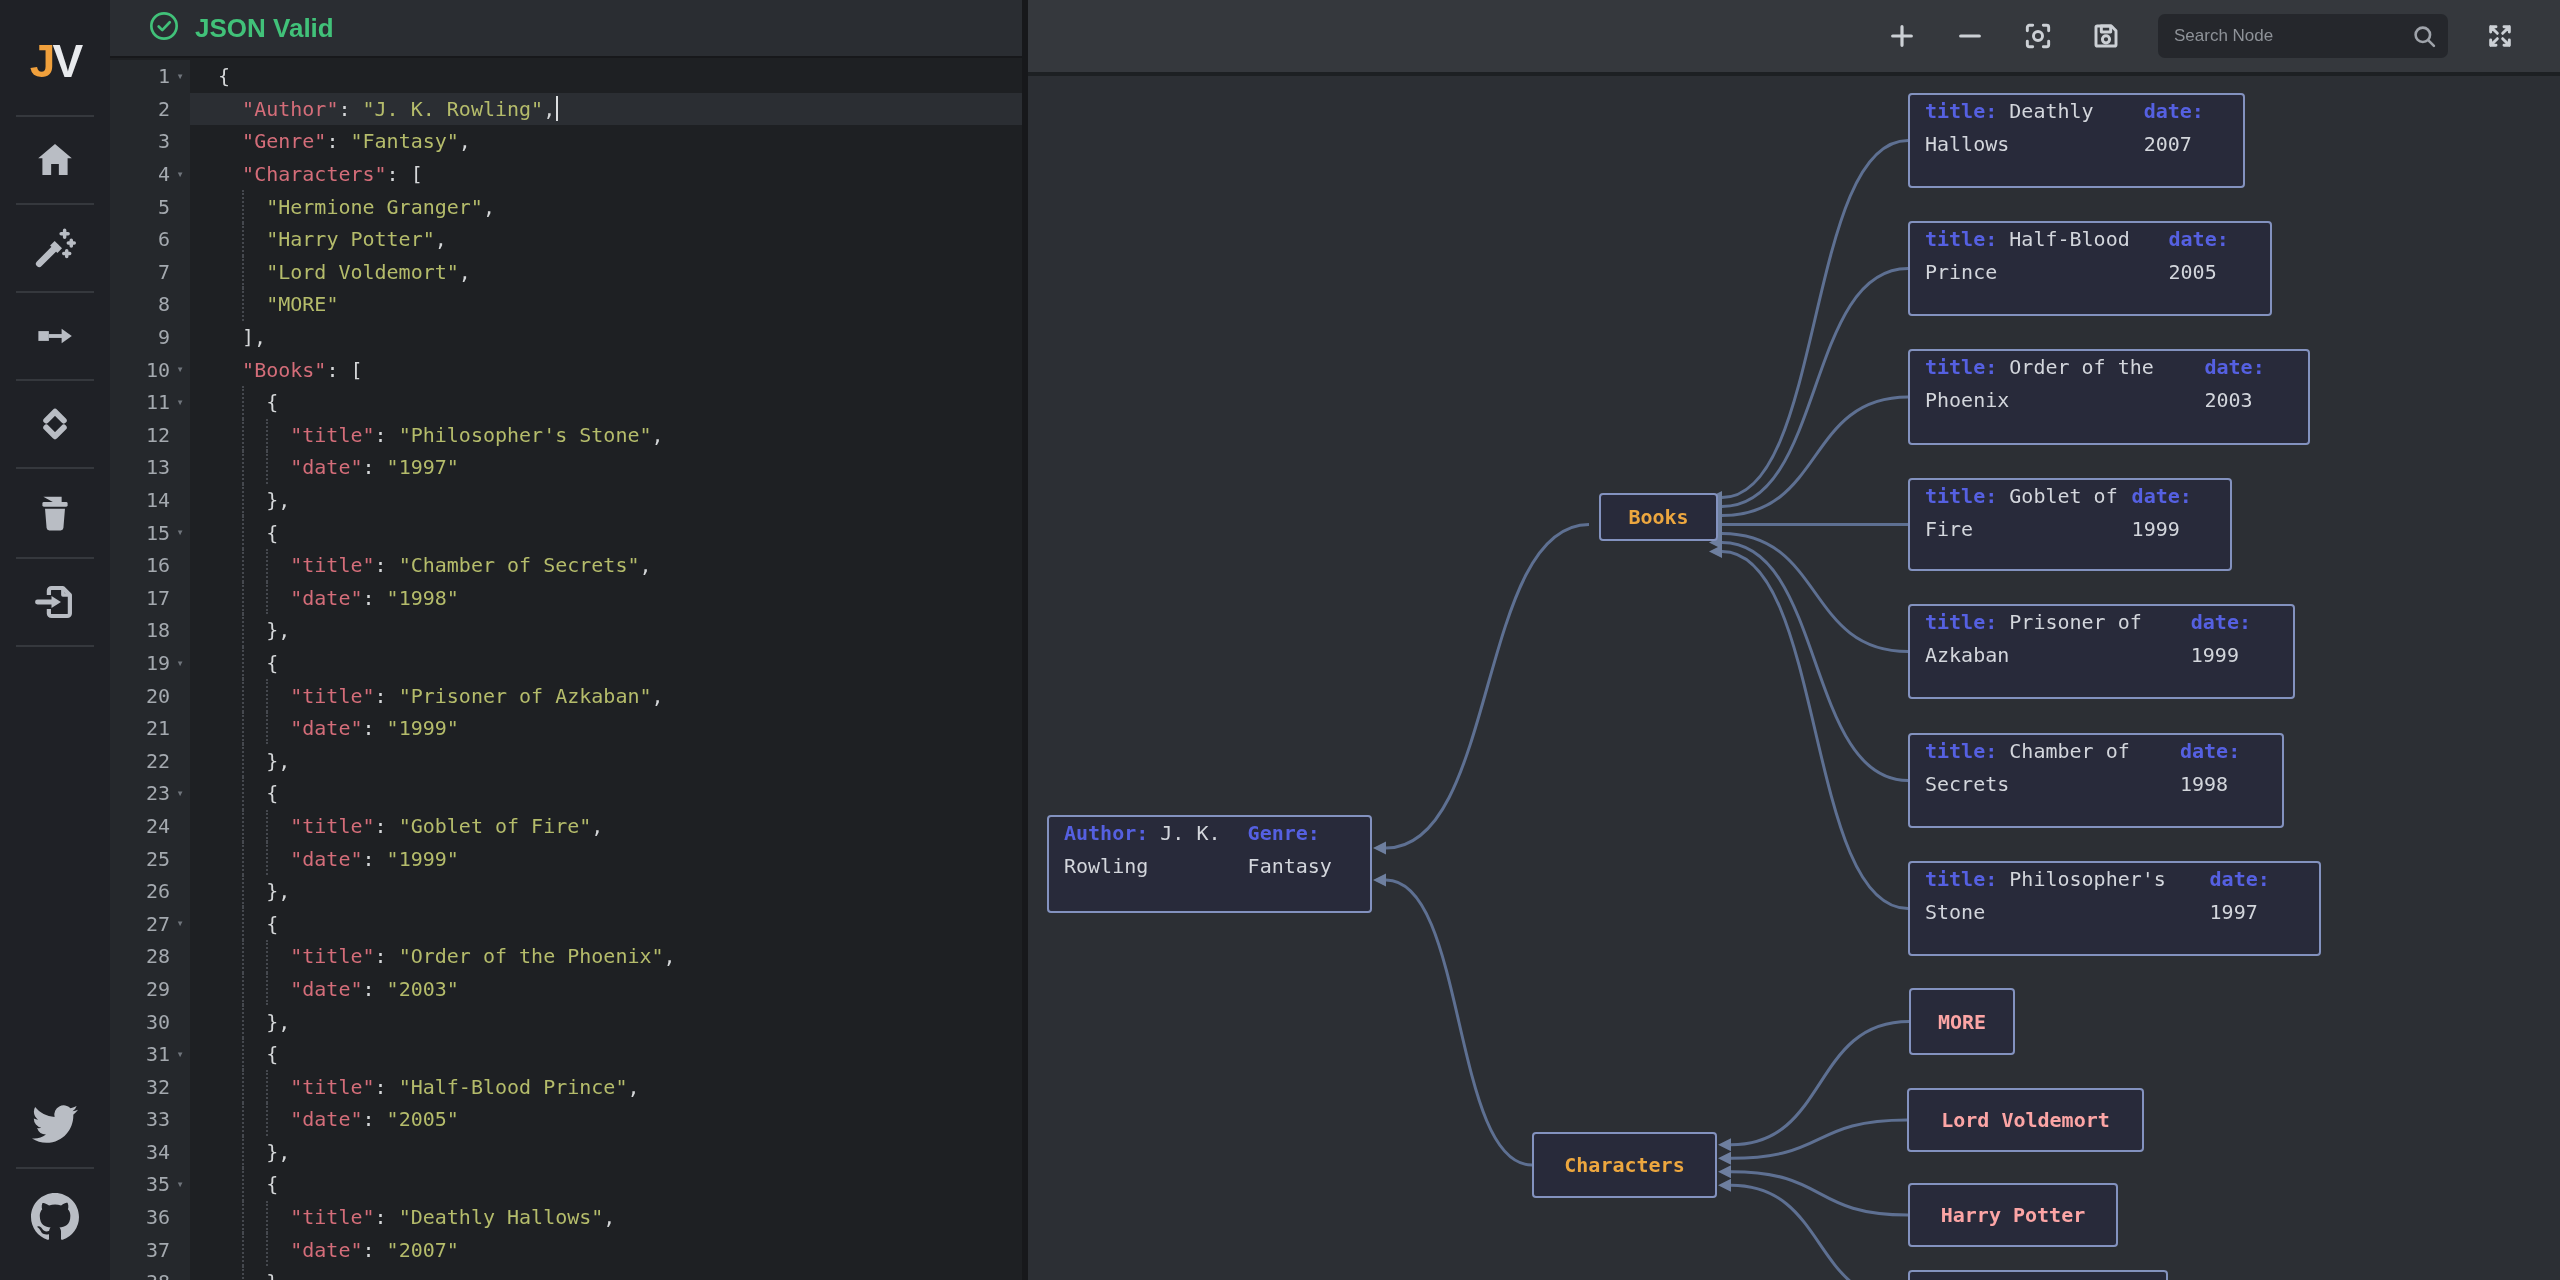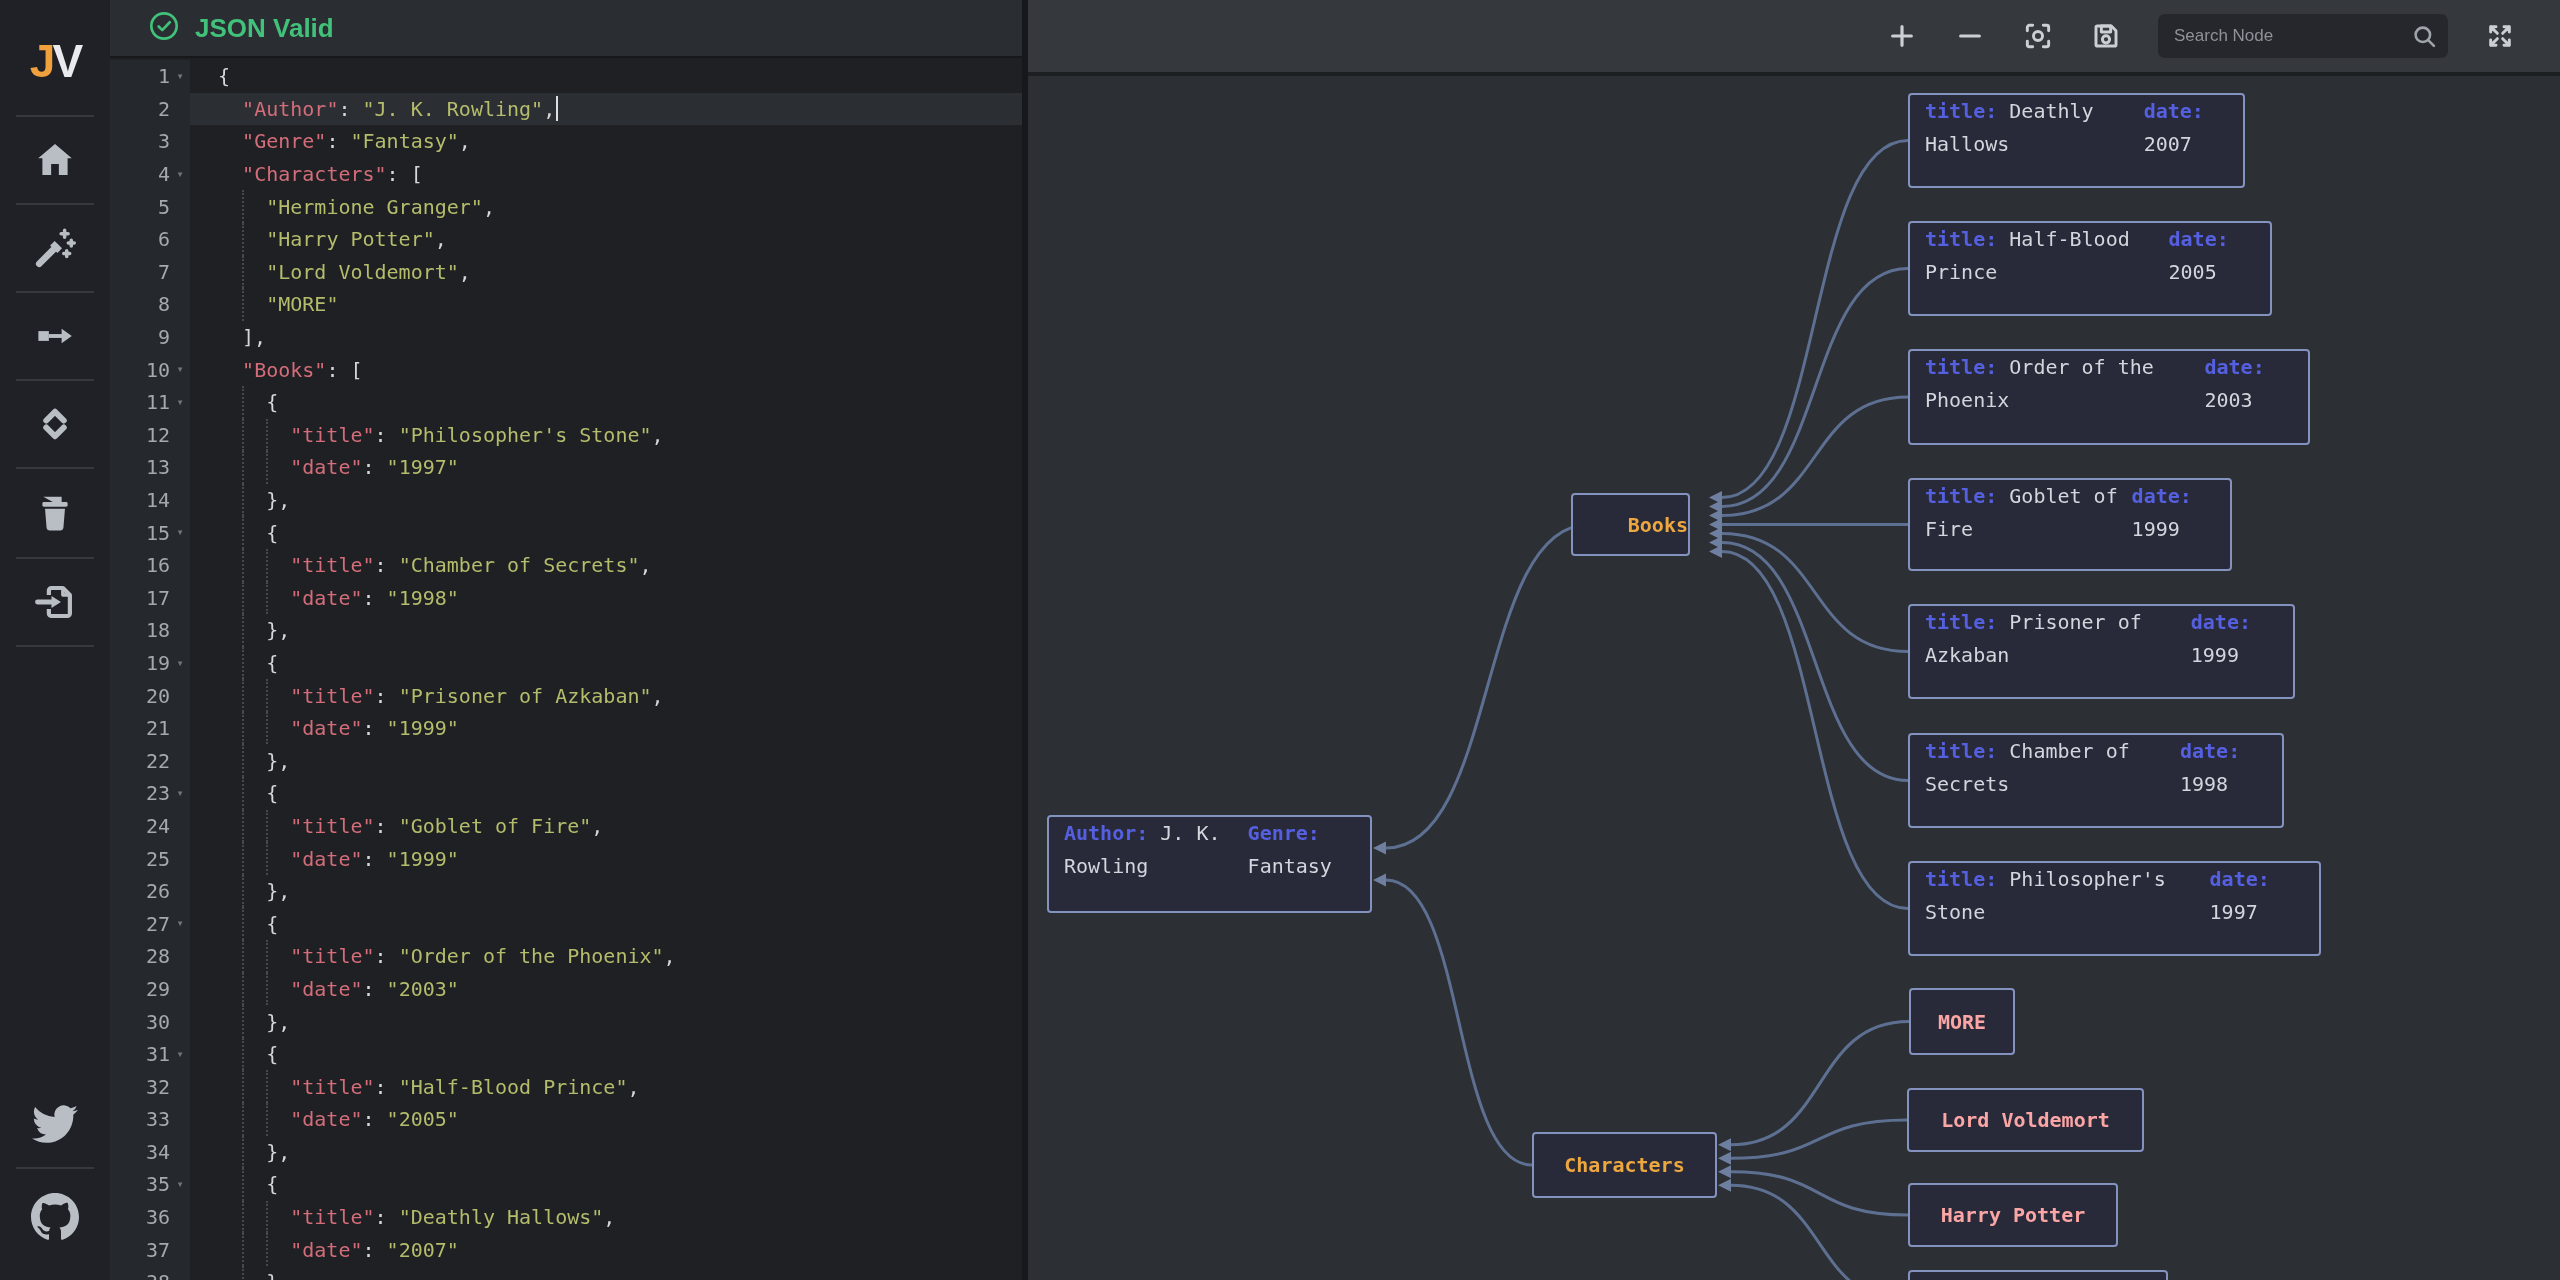--- a/index.html
+++ b/index.html
@@ -454,21 +454,21 @@
           <path d="M 681 551.5 L 694 545 L 694 558 Z" fill="#6e7f9f"></path>
           <path d="M 690 1144.75 L 703 1138.25 L 703 1151.25 Z" fill="#6e7f9f"></path>
           <path d="M 690 1158.25 L 703 1151.75 L 703 1164.75 Z" fill="#6e7f9f"></path>
           <path d="M 690 1171.75 L 703 1165.25 L 703 1178.25 Z" fill="#6e7f9f"></path>
           <path d="M 690 1185.25 L 703 1178.75 L 703 1191.75 Z" fill="#6e7f9f"></path>
         </svg>
         <div class="gnode object" style="left: 19px; top: 815px; width: 325px; height: 98px;">
           <div><span class="gkey">Author: </span><span>J. K. Rowling</span></div>
           <div><span class="gkey">Genre: </span><span>Fantasy</span></div>
         </div>
-        <div class="gnode parent" style="left: 543px; top: 493px; width: 119px; height: 63px; justify-content: flex-end;">
+        <div class="gnode parent" style="left: 571px; top: 493px; width: 119px; height: 48px;">
           <span>Books</span>
         </div>
         <div class="gnode parent" style="left: 504px; top: 1132px; width: 185px; height: 66px;">
           <span>Characters</span>
         </div>
         <div class="gnode object" style="left: 880px; top: 93px; width: 337px; height: 95px;">
           <div><span class="gkey">title: </span><span>Deathly Hallows</span></div>
           <div><span class="gkey">date: </span><span>2007</span></div>
         </div>
         <div class="gnode object" style="left: 880px; top: 221px; width: 364px; height: 95px;">

